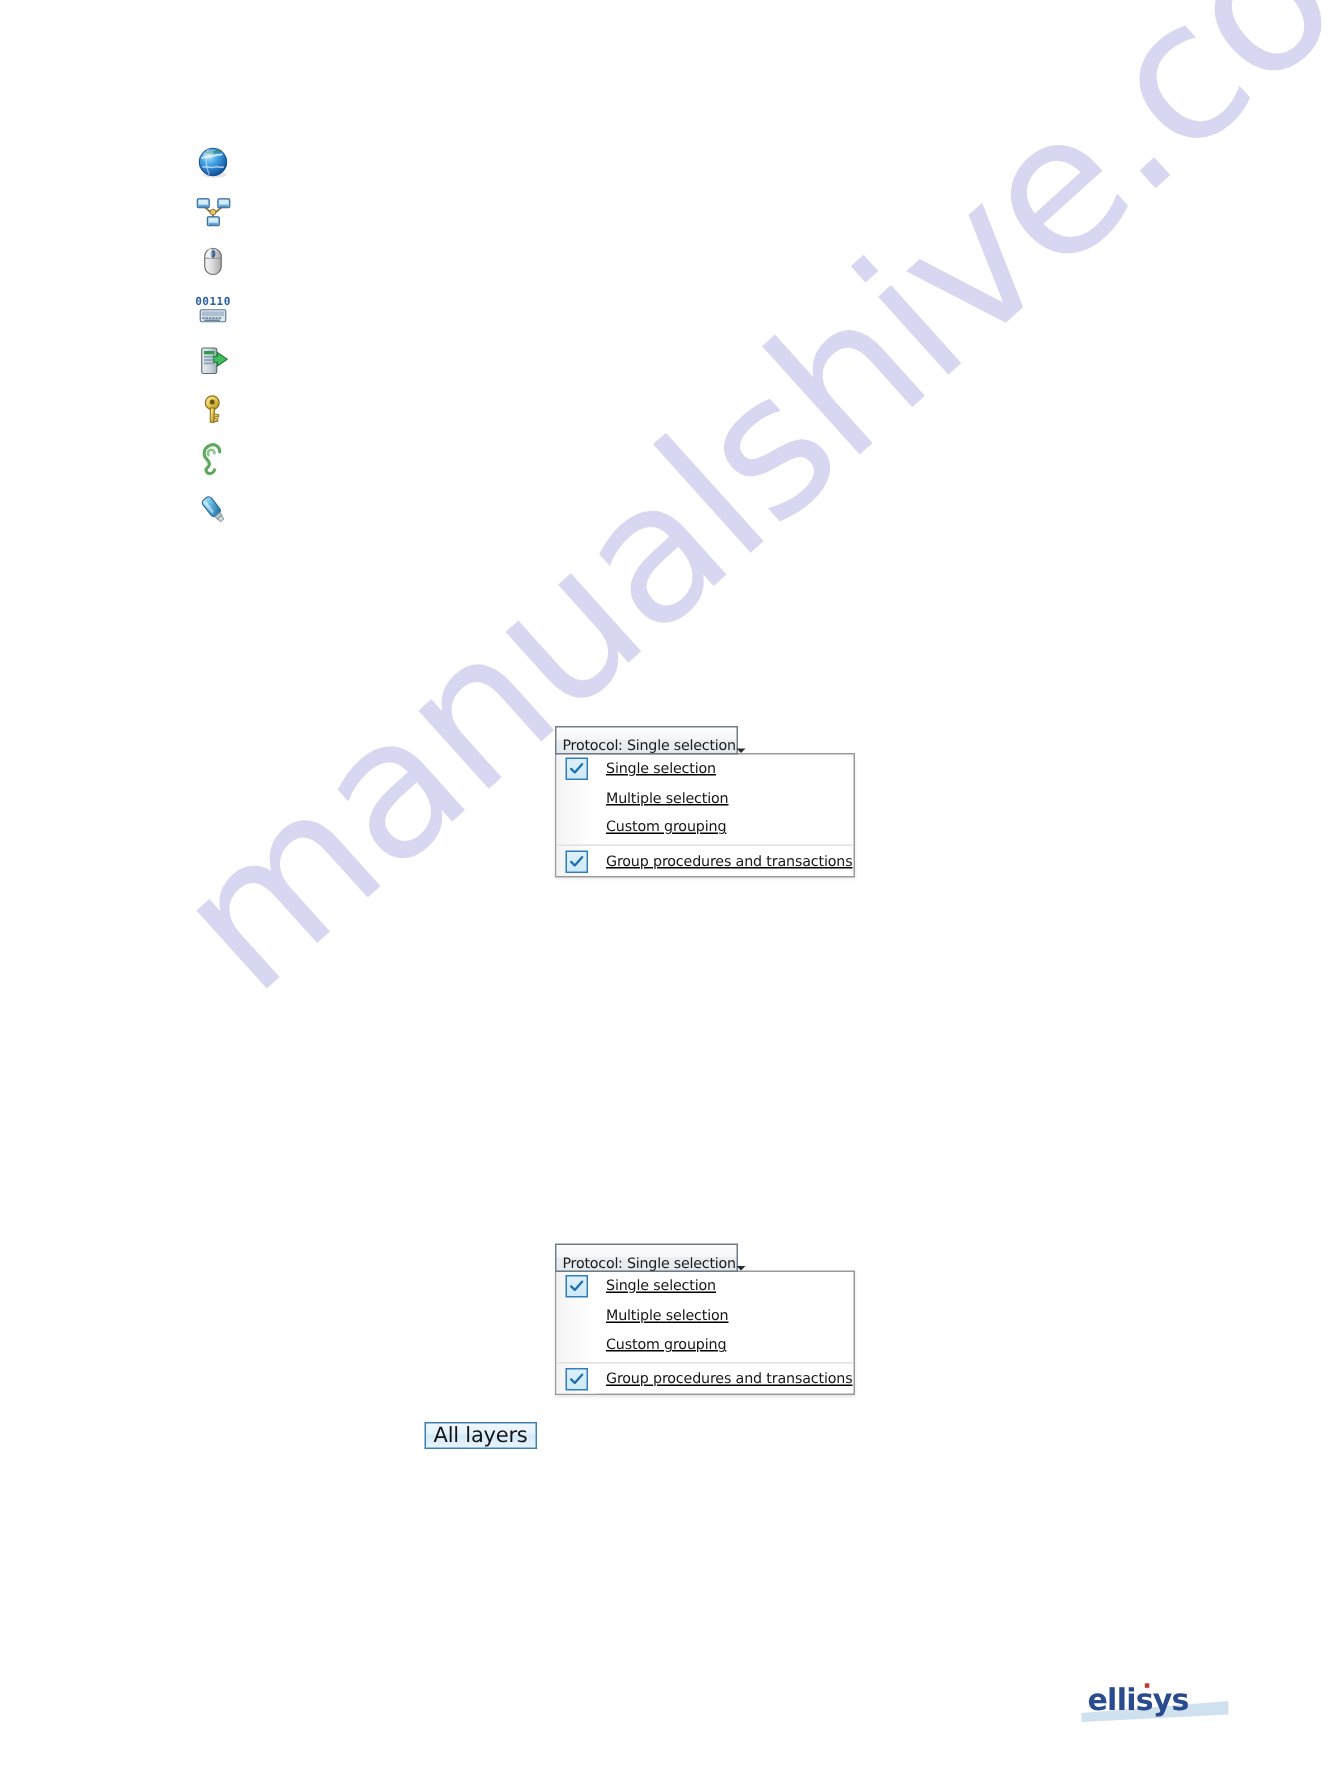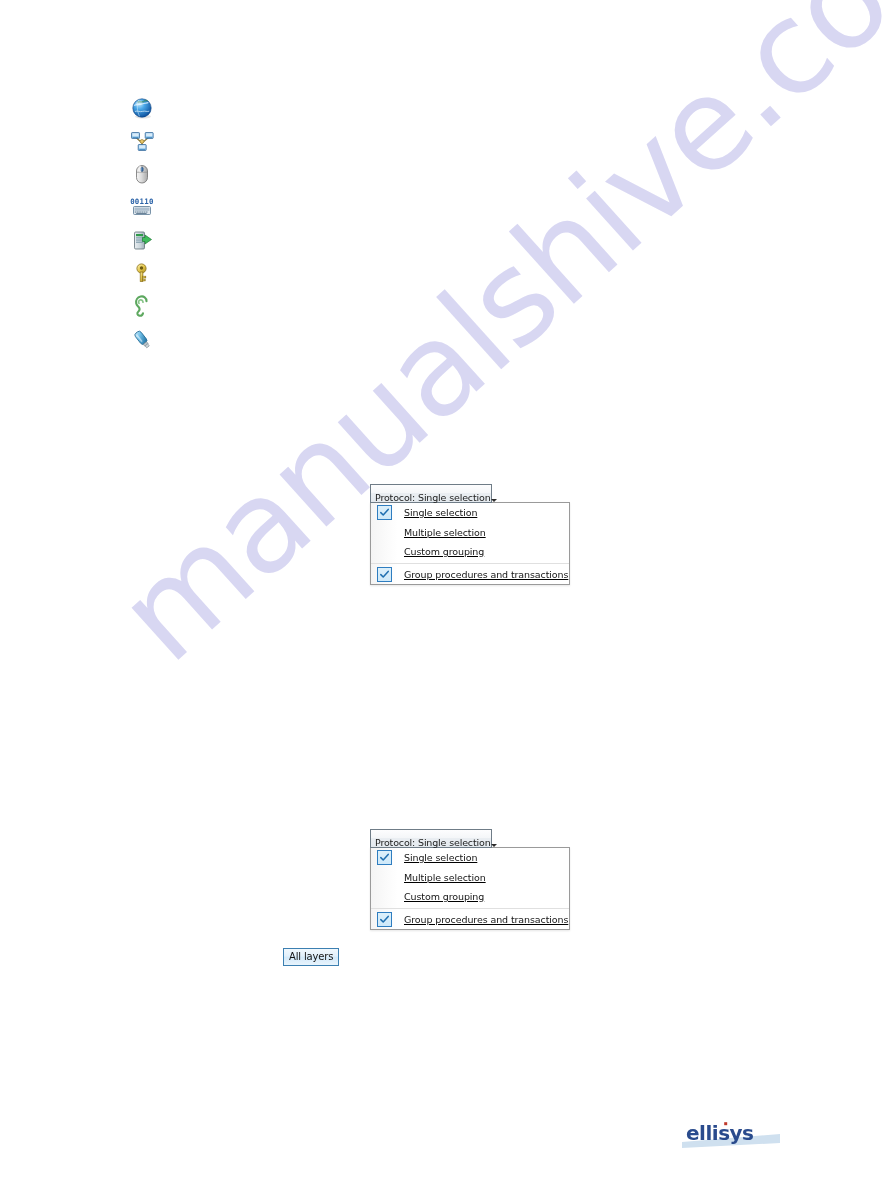--- a/index.html
+++ b/index.html
@@ -166,31 +166,31 @@
     box-sizing: border-box;
     height: 18px;
     padding: 0 5px;
     display: flex;
     align-items: center;
     border: 1px solid #3c7fb1;
     background: linear-gradient(to bottom, #f1f8fd 0%, #e2f0fb 45%, #d3e9f9 50%, #e8f4fd 100%);
     font-family: "DejaVu Sans", sans-serif;
   }
   #all-layers-button .btn-label {
-    font-size: 10px;
+    font-size: 14px;
     color: #131313;
     line-height: 1;
     white-space: nowrap;
     letter-spacing: -0.15px;
   }
 
   
   #footer-logo {
     position: absolute;
-    left: 680px;
+    left: 719px;
     top: 1117px;
     width: 104px;
     height: 32px;
     z-index: 3;
   }
 </style>
 </head>
 <body>
 
 <div id="watermark">

